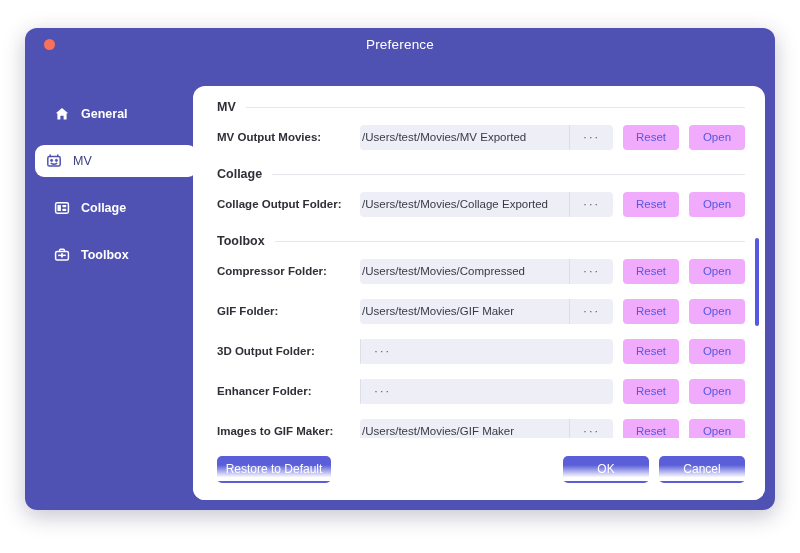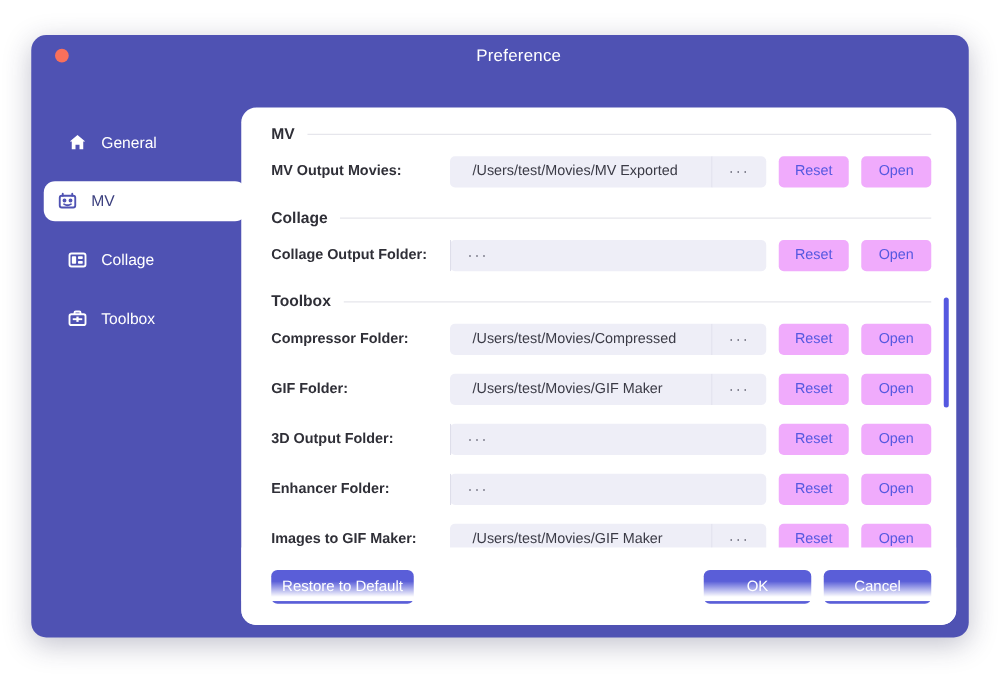--- a/index.html
+++ b/index.html
@@ -36,21 +36,21 @@
     position: absolute;
     left: 19px;
     top: 11px;
     width: 11px;
     height: 11px;
     border-radius: 50%;
     background: #f9705b;
   }
   .title-text {
     position: absolute;
-    left: 15px; top: 9px;
+    left: 0; top: 9px;
     width: 100%;
     text-align: center;
     color: #ffffff;
     font-size: 13.5px;
     font-weight: 400;
     letter-spacing: .2px;
   }
 
   
   .sidebar {
@@ -63,21 +63,21 @@
   .nav-item {
     position: relative;
     display: flex;
     align-items: center;
     height: 32px;
     margin: 0 0 0 18px;
     padding-left: 10px;
     border-radius: 6px 0 0 6px;
     color: #ffffff;
     font-size: 12.5px;
-    font-weight: 400;
+    font-weight: 700;
     cursor: pointer;
     white-space: nowrap;
   }
   .nav-item .nav-ico {
     width: 17px;
     height: 17px;
     margin-right: 11px;
     flex: none;
     display: flex;
     align-items: center;
@@ -169,21 +169,21 @@
     flex: 1;
     height: 25px;
     background: #eeeef7;
     border-radius: 4px;
     display: flex;
     align-items: center;
     min-width: 0;
   }
   .path-value {
     flex: 1;
-    padding-left: 18px;
+    padding-left: 2px;
     font-size: 11.5px;
     color: #3a3a45;
     white-space: nowrap;
     overflow: hidden;
     text-overflow: ellipsis;
   }
   .browse-btn {
     width: 44px;
     flex: none;
     height: 25px;
@@ -342,20 +342,21 @@
             <span class="act-btn">Reset</span>
             <span class="act-btn">Open</span>
           </div>
           <div class="sec-head">
             <span class="sec-title">Collage</span>
             <span class="sec-rule"></span>
           </div>
           <div class="row">
             <span class="row-label">Collage Output Folder:</span>
             <span class="path-field">
+              <span class="path-value">/Users/test/Movies/Collage Exported</span>
               <span class="browse-btn">···</span>
             </span>
             <span class="act-btn">Reset</span>
             <span class="act-btn">Open</span>
           </div>
           <div class="sec-head">
             <span class="sec-title">Toolbox</span>
             <span class="sec-rule"></span>
           </div>
           <div class="row">

